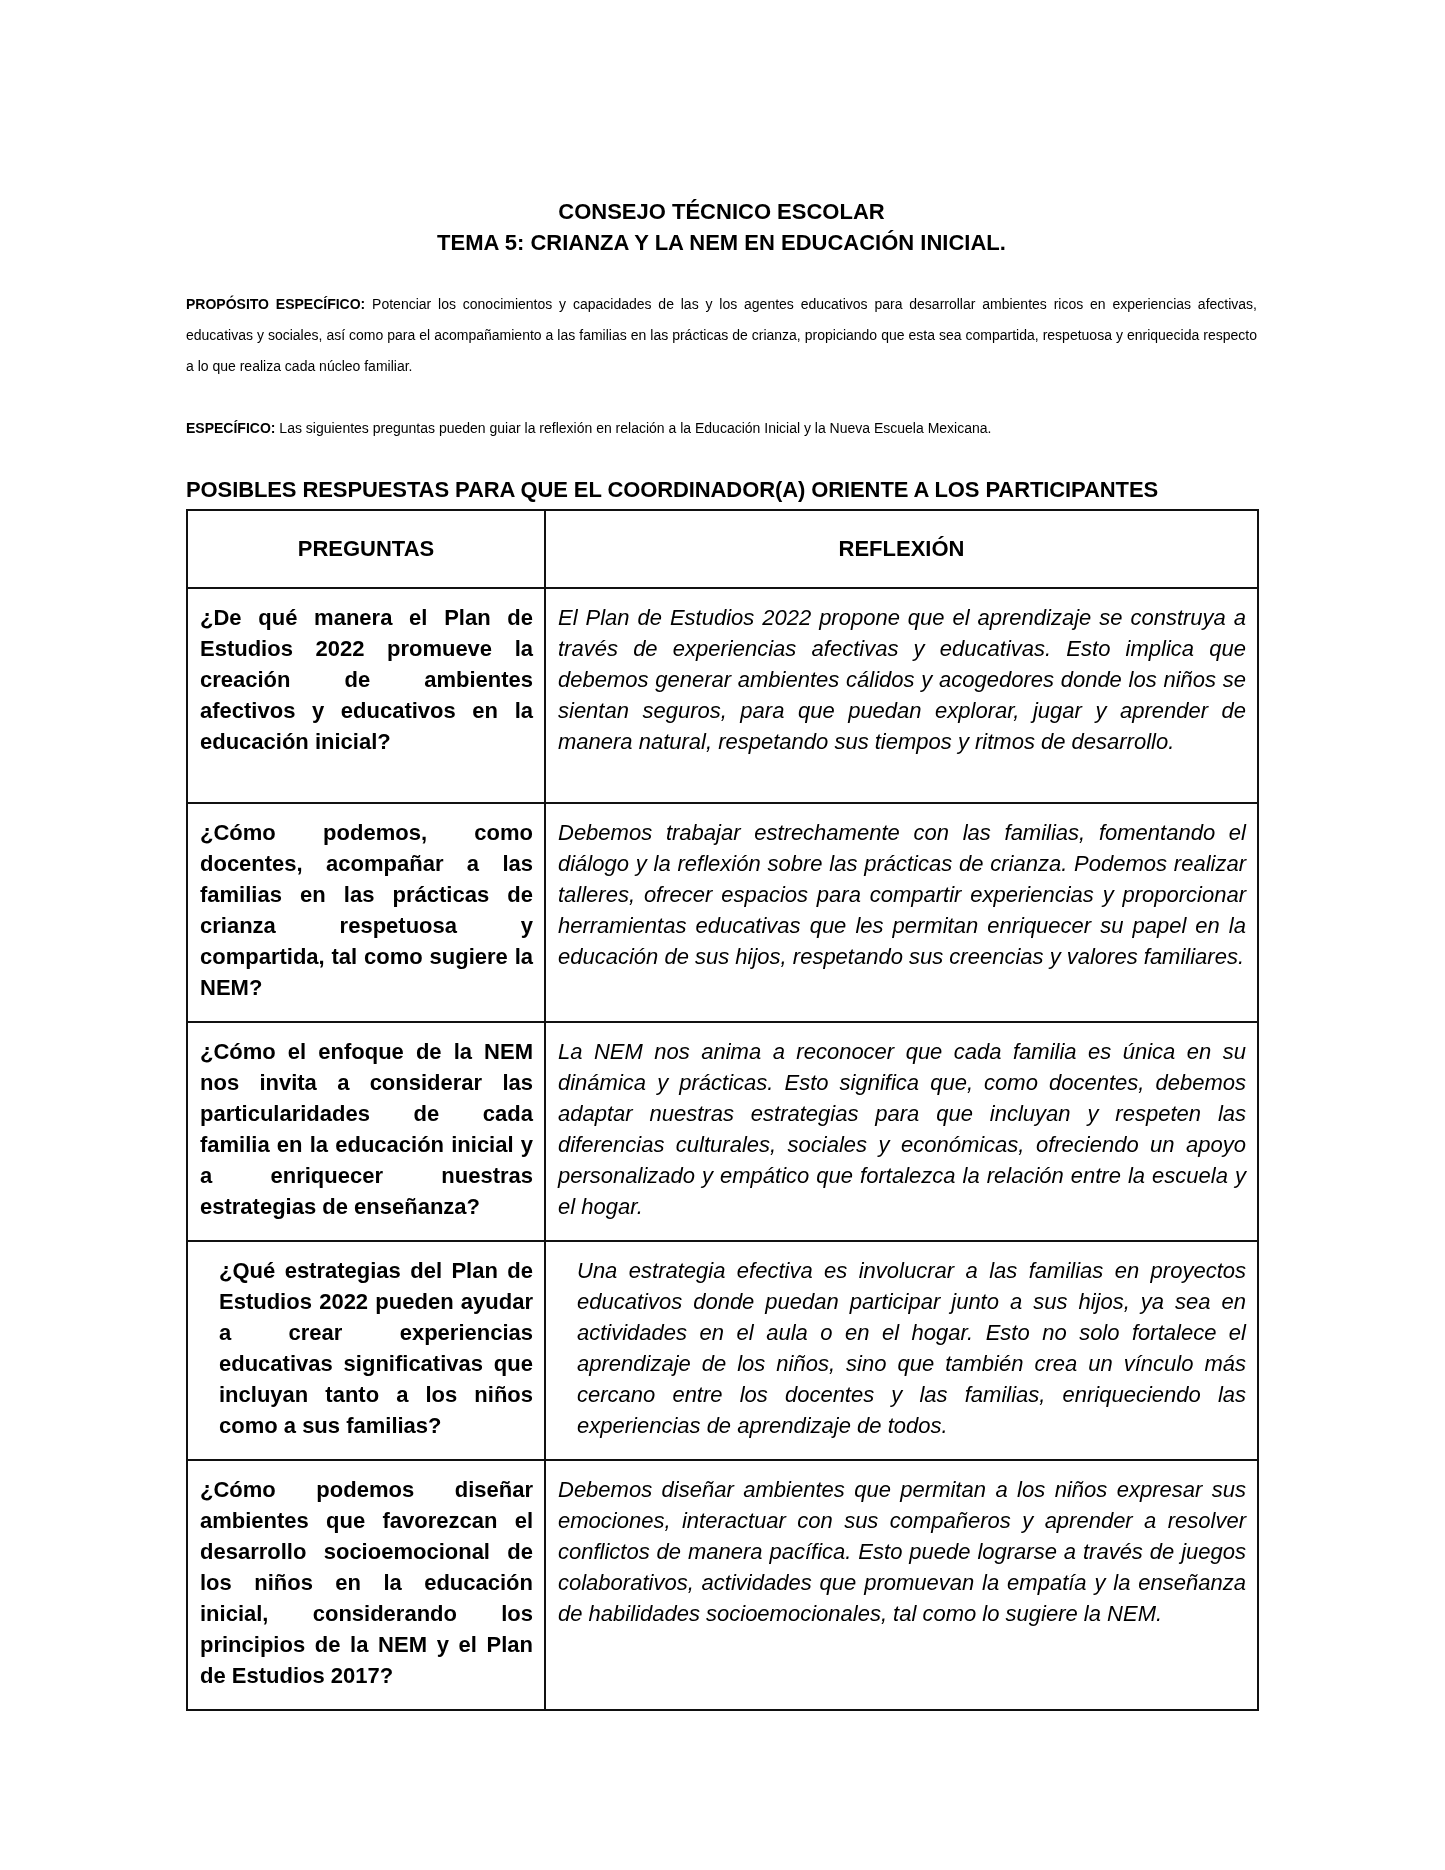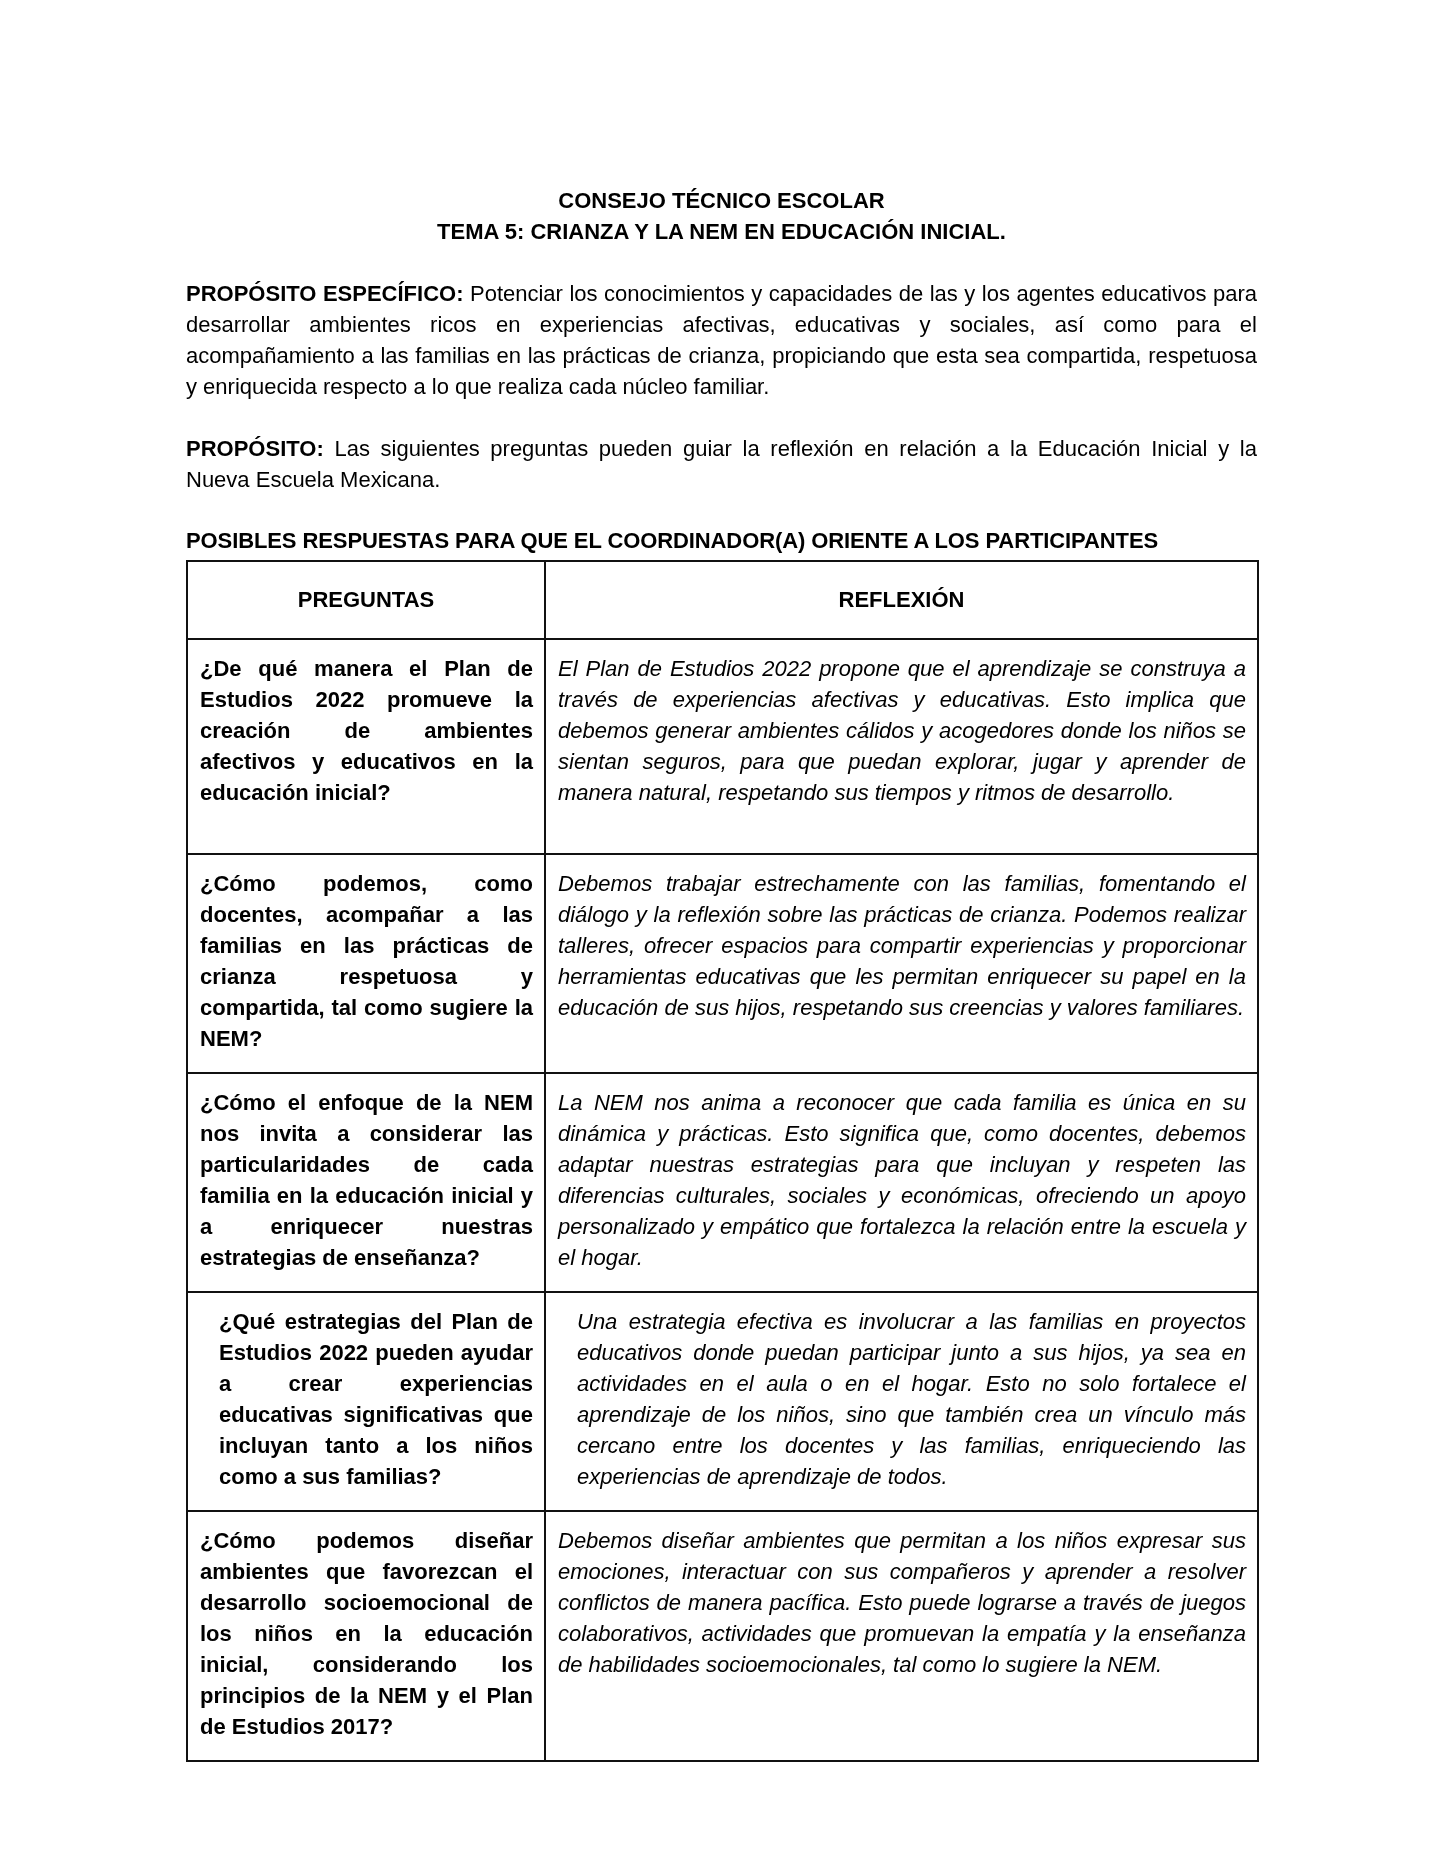--- a/index.html
+++ b/index.html
@@ -1,25 +1,25 @@
 <!DOCTYPE html>
 <html><head>
 <meta charset="utf-8">
 <style>
   html, body { margin: 0; padding: 0; background: #ffffff; }
   body {
     width: 1445px; height: 1870px; position: relative; overflow: hidden;
     font-family: "Liberation Sans", sans-serif; color: #000000;
   }
-  .page { position: absolute; left: 186px; top: 185px; width: 1071px; }
+  .page { position: absolute; left: 186px; top: 196px; width: 1071px; }
   .title {
     text-align: center; font-weight: bold; font-size: 22px; line-height: 31px; margin: 0;
   }
   .para {
-    font-size: 22px; line-height: 31px; text-align: justify; margin: 0;
+    font-size: 14px; line-height: 31px; text-align: justify; margin: 0;
   }
   .para b { font-weight: bold; }
   .gap1 { height: 31px; }
   .table-caption {
     font-weight: bold; font-size: 22px; line-height: 31px; text-align: left;
     margin-top: 30px; white-space: nowrap; letter-spacing: -0.1px;
   }
   table {
     border-collapse: collapse; width: 1071px; table-layout: fixed; margin-top: 4px;
   }
@@ -45,21 +45,21 @@
 <div class="page">
   <p class="title">CONSEJO TÉCNICO ESCOLAR</p>
   <p class="title">TEMA 5: CRIANZA Y LA NEM EN EDUCACIÓN INICIAL.</p>
 
   <div class="gap1"></div>
 
   <p class="para"><b>PROPÓSITO ESPECÍFICO:</b><span> Potenciar los conocimientos y capacidades de las y los agentes educativos para desarrollar ambientes ricos en experiencias afectivas, educativas y sociales, así como para el acompañamiento a las familias en las prácticas de crianza, propiciando que esta sea compartida, respetuosa y enriquecida respecto a lo que realiza cada núcleo familiar.</span></p>
 
   <div class="gap1"></div>
 
-  <p class="para"><b>PROPÓSITO:</b><span> Las siguientes preguntas pueden guiar la reflexión en relación a la Educación Inicial y la Nueva Escuela Mexicana.</span></p>
+  <p class="para"><b>ESPECÍFICO:</b><span> Las siguientes preguntas pueden guiar la reflexión en relación a la Educación Inicial y la Nueva Escuela Mexicana.</span></p>
 
   <div class="table-caption">POSIBLES RESPUESTAS PARA QUE EL COORDINADOR(A) ORIENTE A LOS PARTICIPANTES</div>
 
   <table>
     <colgroup>
         <col class="c1">
         <col class="c2">
       </colgroup>
     <thead>
       <tr>

